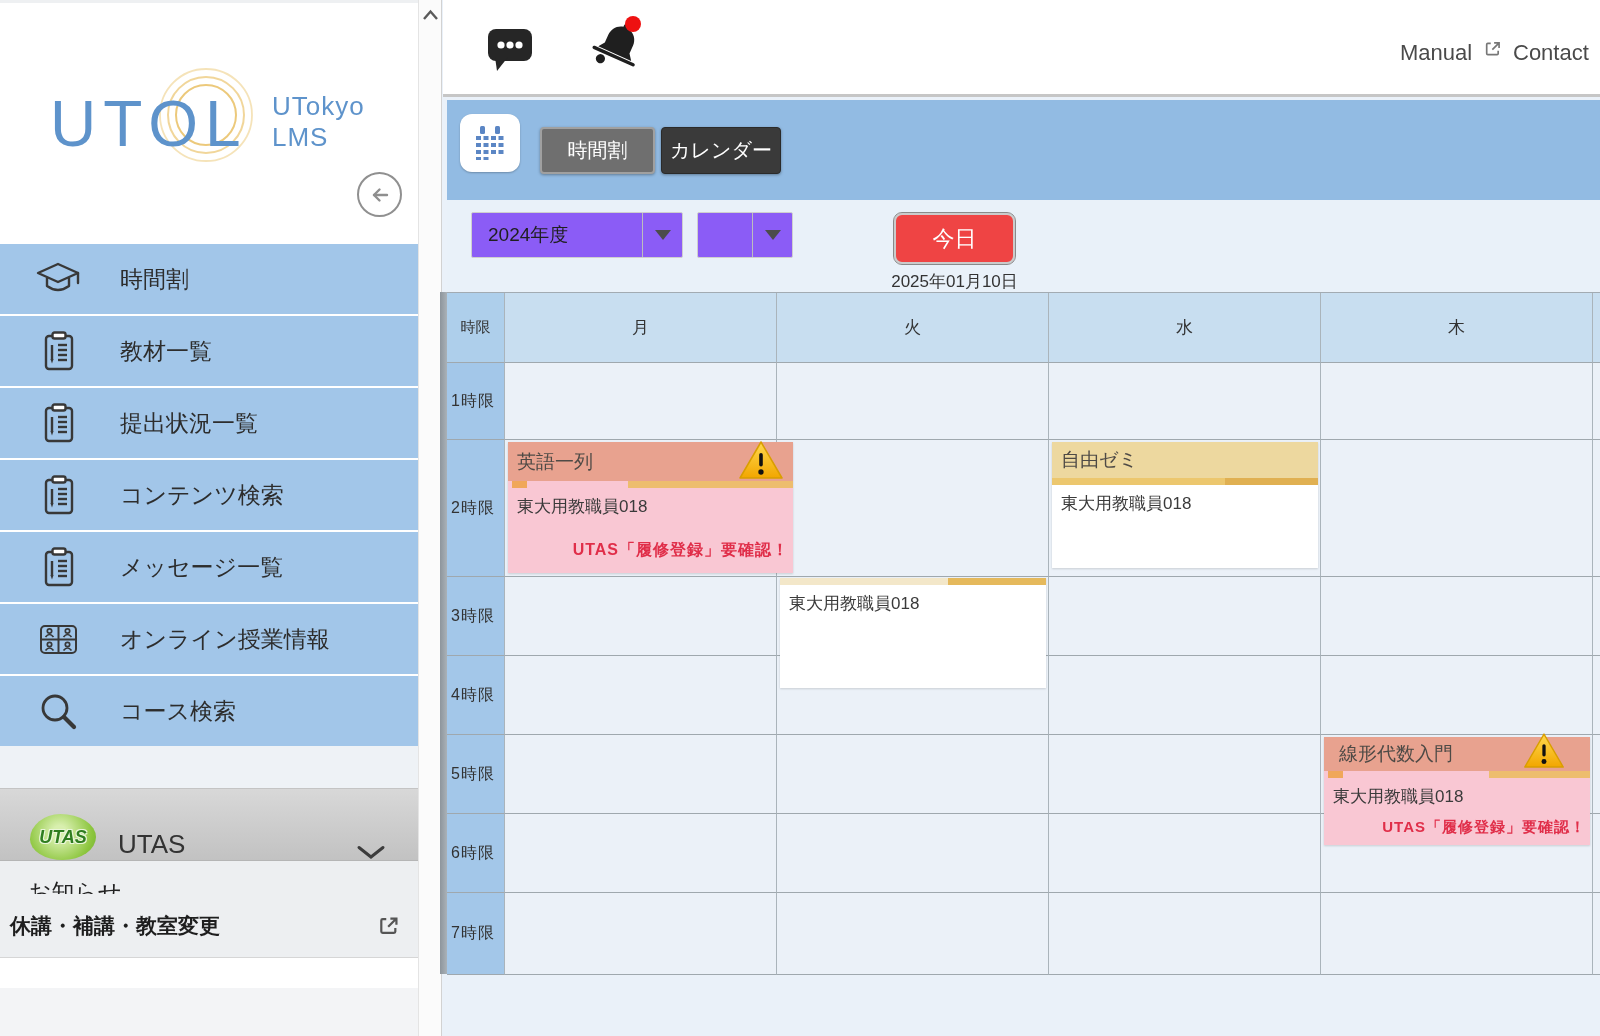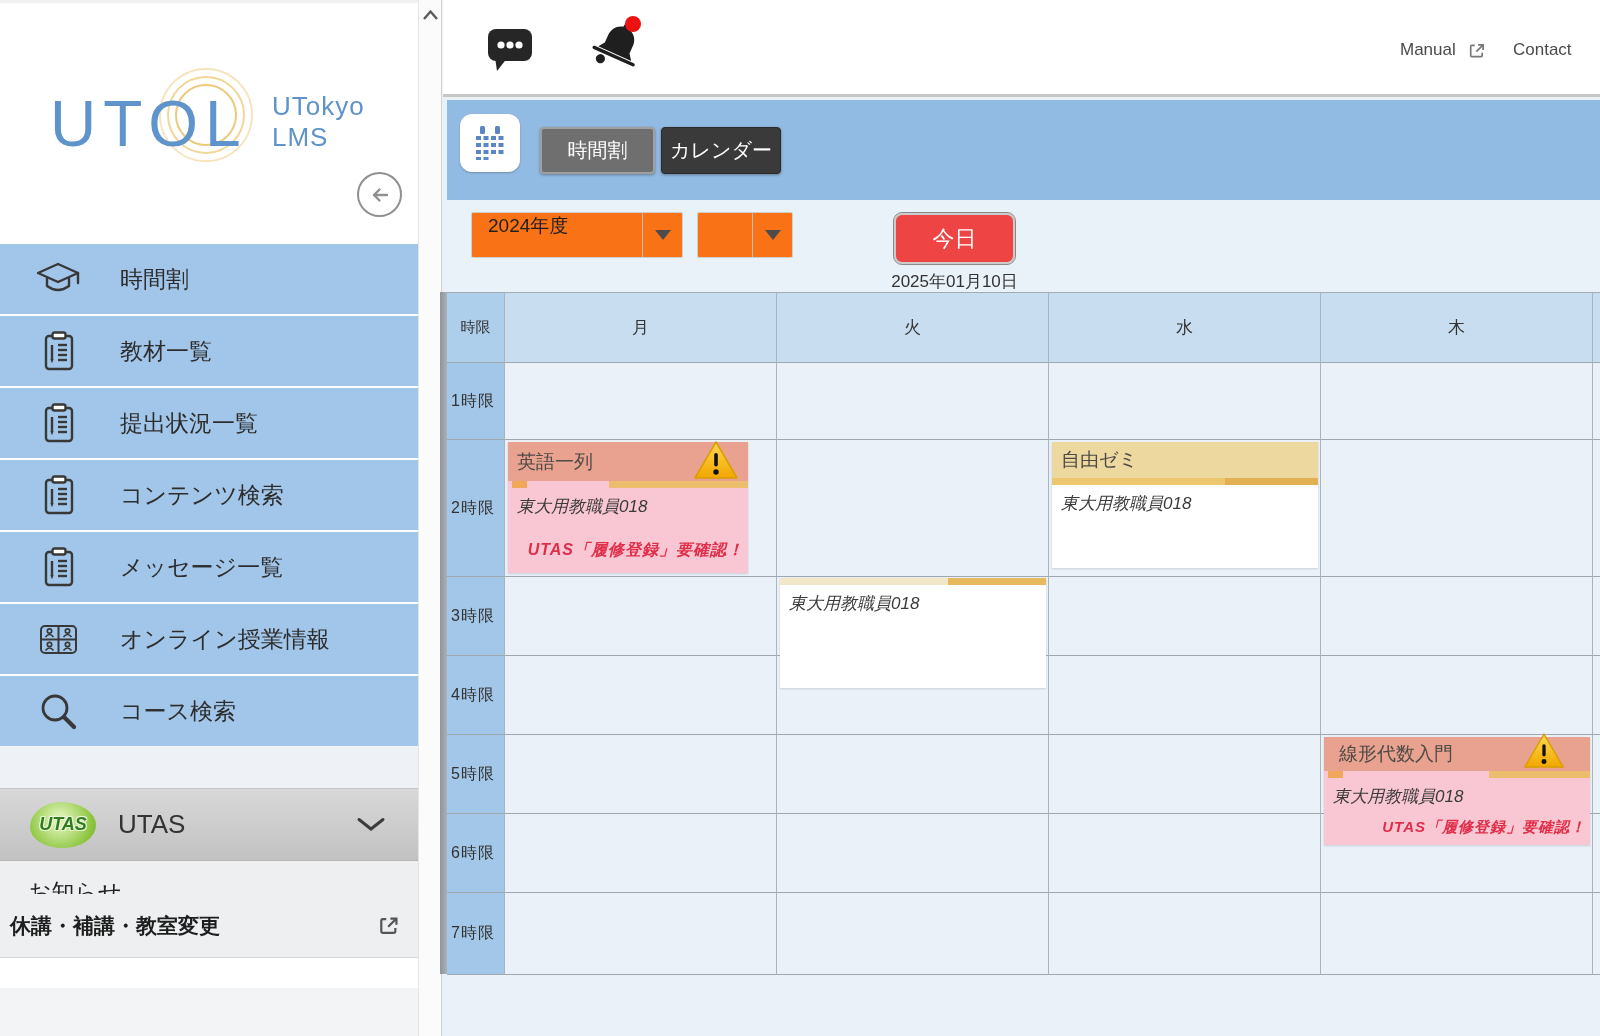--- a/index.html
+++ b/index.html
@@ -57,39 +57,39 @@
   
   .scrollbar { left:418px; top:0; width:24px; height:1036px; background:#fbfbfb;
     border-left:1px solid #e4e4e4; border-right:1px solid #d2d2d2; }
   .scroll-up { position:absolute; left:1px; top:4px; width:21px; height:22px;
     display:flex; align-items:center; justify-content:center; cursor:pointer; }
 
   
   .topbar { left:443px; top:0; width:1157px; height:97px; background:#fff; border-bottom:3px solid #c6c6c6; }
   .chat-btn { position:absolute; left:42px; top:24px; cursor:pointer; }
   .bell-btn { position:absolute; left:148px; top:14px; cursor:pointer; }
-  .top-link { position:absolute; top:40px; font-size:17px; color:#4a4a4a; cursor:pointer;
-    display:flex; align-items:flex-end; gap:12px; white-space:nowrap; }
+  .top-link { position:absolute; top:40px; font-size:22px; color:#4a4a4a; cursor:pointer;
+    display:flex; align-items:flex-start; gap:12px; white-space:nowrap; }
   .link-manual { left:957px; }
   .link-contact { left:1070px; }
 
   
   .band { left:447px; top:100px; width:1153px; height:100px; background:#92bbe3; }
   .cal-btn { position:absolute; left:13px; top:14px; width:60px; height:58px; background:#fff;
     border-radius:12px; display:flex; align-items:center; justify-content:center;
     box-shadow:0 1px 2px rgba(0,0,0,.25); cursor:pointer; }
   .tab-btn { position:absolute; top:27px; height:47px; color:#fff; font-size:20px;
     display:flex; align-items:center; justify-content:center; cursor:pointer; border-radius:4px; }
   .tab-timetable { left:93px; width:115px; background:#6f6f6f; border:2px solid #a0a0a0; box-shadow:0 1px 3px rgba(0,0,0,.35); }
   .tab-calendar  { left:214px; width:120px; background:#3a3a3a; border:1px solid #2a2a2a; box-shadow:0 1px 3px rgba(0,0,0,.35); }
 
   
   .controls { left:447px; top:200px; width:1153px; height:92px; background:#e9f1f9; }
-  .dropdown { position:absolute; top:12px; height:46px; background:#f97316;
-    border:1px solid #cfcfcf; border-radius:2px; display:flex; cursor:pointer; }
+  .dropdown { position:absolute; top:12px; height:46px; background:#8b5cf6;
+    border:1px solid #cfcfcf; border-radius:2px; display:flex; align-items:center; cursor:pointer; }
   .dd-year { left:24px; width:212px; }
   .dd-term { left:250px; width:96px; }
   .dd-value { flex:1; padding-left:16px; font-size:19px; color:#1f1f1f; }
   .dd-arrow-box { width:40px; height:100%; border-left:1px solid #bdbdbd;
     display:flex; align-items:center; justify-content:center; }
   .dd-tri { width:0; height:0; border-left:8px solid transparent; border-right:8px solid transparent; border-top:10px solid #4c4c4c; }
   .today-btn { position:absolute; left:447px; top:13px; width:121px; height:51px;
     background:#ef4444; border:2px solid #cbcbcb; outline:1px solid #8a8a8a; border-radius:8px;
     color:#fff; font-size:22px; display:flex; align-items:center; justify-content:center; cursor:pointer; }
   .today-date { position:absolute; left:427px; top:70px; width:161px; text-align:center;
@@ -111,32 +111,32 @@
   .bc { background:#ebf1f8; }
   .edge { border-right:none; }
 
   
   .event { position:absolute; display:flex; flex-direction:column; box-shadow:0 1px 2px rgba(0,0,0,.15); }
   .ev-head { position:relative; display:flex; align-items:center; padding-left:9px;
     font-size:19px; color:#4e4a46; }
   .ev-strip { position:relative; height:7px; }
   .ev-strip .notch { position:absolute; left:4px; top:0; width:15px; height:100%; background:#f0a75a; }
   .ev-strip .bar { position:absolute; top:0; height:100%; }
-  .ev-body { flex:1; position:relative;font-style:italic; }
+  .ev-body { flex:1; position:relative; }
   .ev-teacher { padding:7px 0 0 9px; font-size:17px; color:#3a3a3a; }
   .ev-warning { position:absolute; right:4px; bottom:12px; width:100%; text-align:right;
     font-size:16px; font-weight:bold; color:#e02e49; letter-spacing:1px; }
   .warn-tri { position:absolute; top:-3px; }
 
   .ev-alert .ev-head { background:#e8a28f; height:39px; }
   .ev-alert .ev-strip, .ev-alert .ev-body { background:#f9c7d3; }
   .ev-plain .ev-head { background:#edd89f; height:36px; }
   .ev-plain .ev-body { background:#ffffff; }
 
-  .ev-eigo   { left:508px;  top:442px; width:240px; height:131px; }
+  .ev-eigo   { left:508px;  top:442px; width:285px; height:131px; }
   .ev-jiyu   { left:1052px; top:442px; width:266px; height:126px; }
   .ev-kosyu  { left:780px;  top:578px; width:266px; height:110px; }
   .ev-senkei { left:1324px; top:737px; width:266px; height:108px; }
 
   .ev-jiyu .ev-strip { background:#ecc76e; }
   .ev-jiyu .ev-strip .bar { left:65%; right:0; background:#e0b052; }
   .ev-kosyu .ev-strip { background:#f3e7c9; }
   .ev-kosyu .ev-strip .bar { left:63%; right:0; background:#e5b95c; }
   .ev-eigo .ev-strip .bar { left:42%; right:0; background:#edbd6e; }
   .ev-senkei .ev-strip .bar { left:62%; right:0; background:#edbd6e; }
@@ -263,21 +263,21 @@
           <circle cx="20" cy="20" r="12" stroke="#383838" stroke-width="2.8"></circle>
           <line x1="29" y1="29" x2="39" y2="39" stroke="#383838" stroke-width="4.2" stroke-linecap="round"></line>
         </svg>
       </span>
       <span>コース検索</span>
     </div>
   </div>
 
   <div class="abs side-strip"></div>
 
-  <div class="abs utas-bar" style="position:absolute;">
+  <div class="abs utas-bar" style="position:absolute;align-items:flex-end;">
     <div class="utas-logo">
         <span>UTAS</span>
       </div>
     <div class="utas-label">UTAS</div>
     <svg class="utas-chev" width="30" height="15" viewBox="0 0 30 15">
       <polyline points="3,2.5 15,12 27,2.5" fill="none" stroke="#3c3c3c" stroke-width="3" stroke-linecap="round"></polyline>
     </svg>
   </div>
 
   <div class="abs side-link notice-row" style="position:absolute;">

